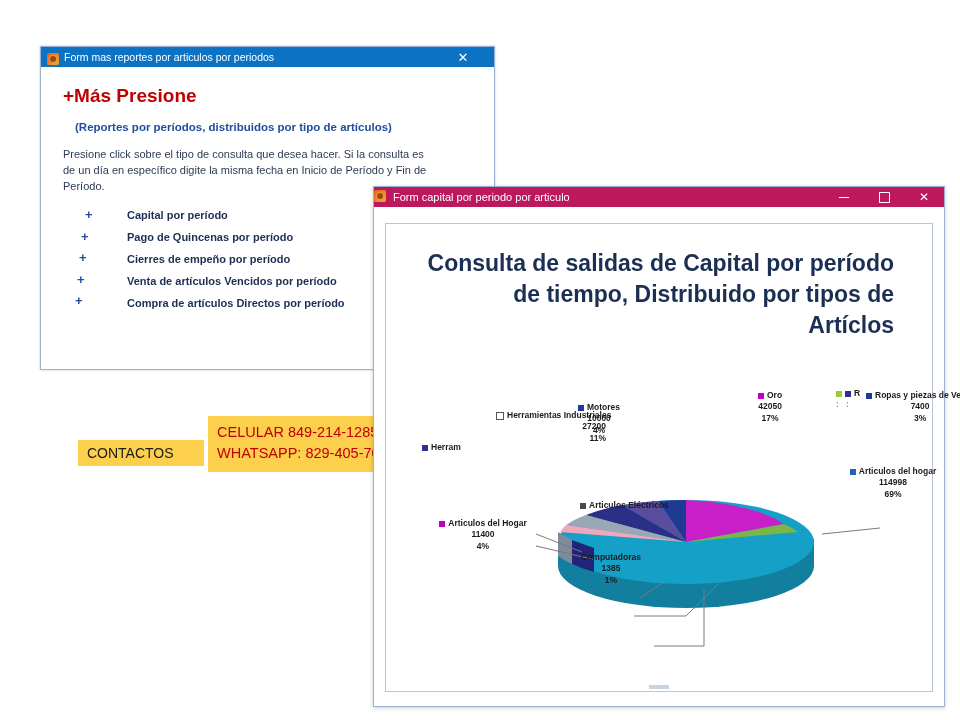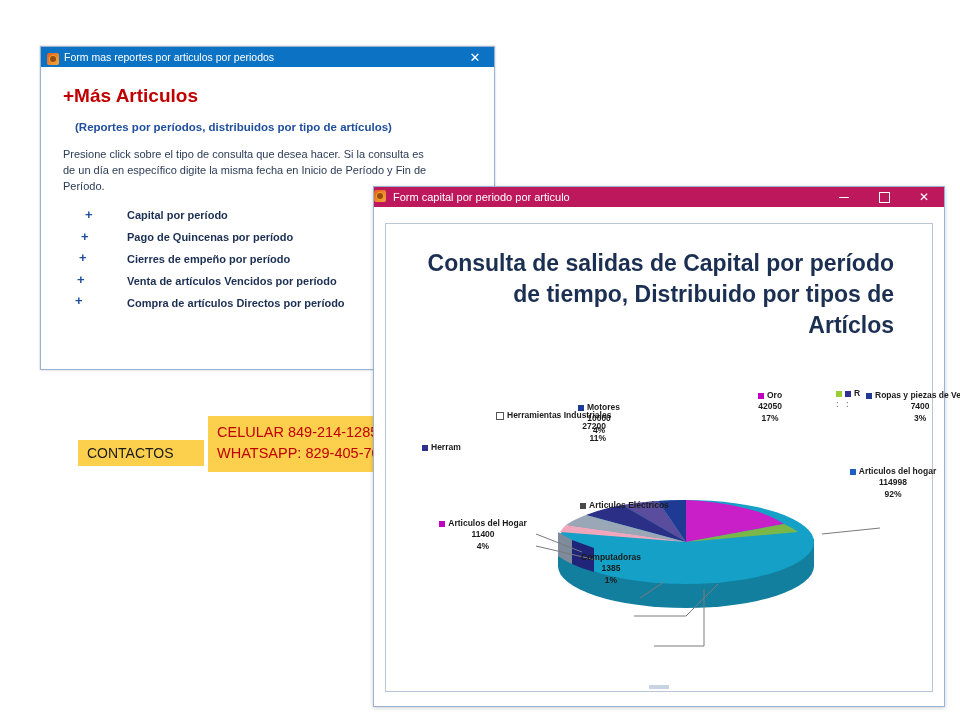--- a/index.html
+++ b/index.html
@@ -24,21 +24,21 @@
     height: 322px;
     background: #ffffff;
     border: 1px solid #9ab3d5;
     box-shadow: 0 0 2px rgba(0,0,0,.25);
   }
   #win-reportes .titlebar {
     height: 20px;
     background: #0b72c4;
     display: flex;
     align-items: center;
-    padding: 0 6px 0 6px;
+    padding: 0 18px 0 6px;
     color: #ffffff;
   }
   #win-reportes .titlebar .tb-icon {
     width: 12px; height: 12px;
     margin-right: 5px;
     display: inline-block;
     position: relative;
   }
   .appicon {
     display: inline-block;
@@ -251,21 +251,21 @@
 <body>
 
 <div id="win-reportes">
   <div class="titlebar">
     <span class="tb-icon"><span class="appicon"></span></span>
     <span class="tb-title">Form mas reportes por articulos por periodos</span>
     <span class="tb-spacer"></span>
     <span class="tb-close">✕</span>
   </div>
   <div class="content">
-    <div class="rep-h1">+Más Articulos</div>
+    <div class="rep-h1">+Más Presione</div>
     <div class="rep-h2">(Reportes por períodos, distribuidos por tipo de artículos)</div>
     <div class="rep-p">Presione click sobre el tipo de consulta que desea hacer. Si la consulta es de un día en específico digite la misma fecha en Inicio de Período y Fin de Período.</div>
     <ul class="rep-list">
       <li>
         <span class="rep-plus" style="left:22px;top:-1px">+</span>
         <span class="rep-item-label">Capital por período</span>
       </li>
       <li>
         <span class="rep-plus" style="left:18px;top:-1px">+</span>
         <span class="rep-item-label">Pago de Quincenas por período</span>
@@ -393,19 +393,19 @@
 
       <div class="lbl ctr" style="left:180px;top:168px;width:90px">
         <span>Computadoras</span>
         <span class="v">1385</span>
         <span class="v">1%</span>
       </div>
 
       <div class="lbl ctr" style="left:442px;top:82px;width:130px">
         <span><span class="sq" style="background:#1f5fbf"></span><span>Articulos del hogar</span></span>
         <span class="v">114998</span>
-        <span class="v">92%</span>
+        <span class="v">69%</span>
       </div>
     </div>
 
     <div id="scroll-hint"></div>
   </div>
 </div>
 
 </body></html>

